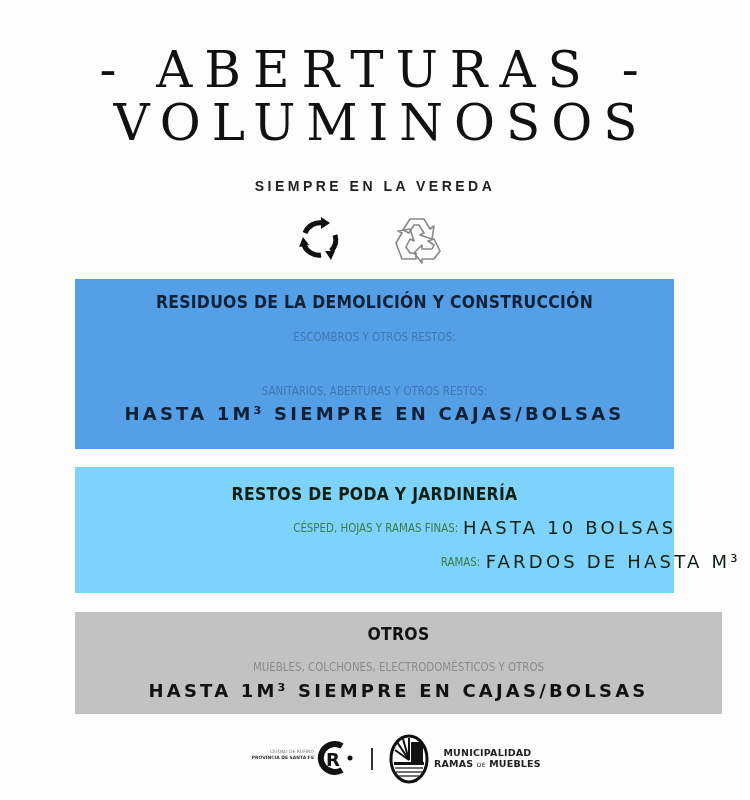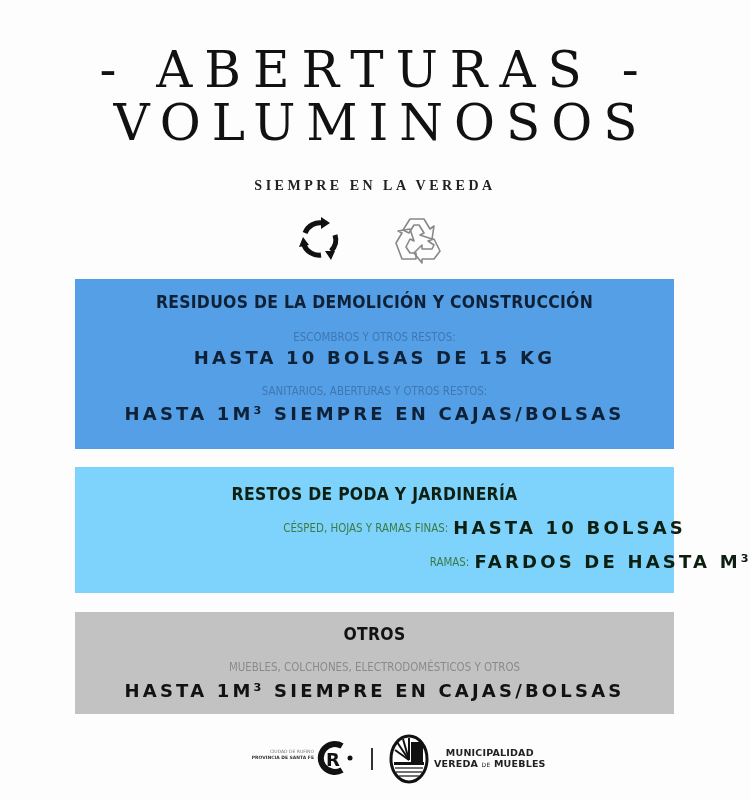--- a/index.html
+++ b/index.html
@@ -9,30 +9,30 @@
     }
     .title {
       position: absolute; left: 0; width: 750px; text-align: center;
       font-family: "DejaVu Serif", serif; font-weight: normal; color: #111;
       letter-spacing: 12px; white-space: nowrap;
     }
     .title.l1 { top: 42px; font-size: 50px; line-height: 56px; }
     .title.l2 { top: 95px; font-size: 50px; line-height: 56px; letter-spacing: 11px; padding-left: 6px; }
     .subtitle {
       position: absolute; top: 178px; left: 0; width: 750px; text-align: center;
-      font-family: Liberation Serif, serif; font-weight: bold; font-size: 14px;
+      font-family: Liberation Sans, sans-serif; font-weight: bold; font-size: 14px;
       letter-spacing: 3.5px; color: #222;
     }
     .icon-cycle { position: absolute; left: 295px; top: 215px; width: 48px; height: 48px; }
     .icon-recycle { position: absolute; left: 390px; top: 213px; width: 54px; height: 52px; }
 
     .panel { position: absolute; left: 75px; width: 599px; text-align: center; }
     .panel.blue { top: 279px; height: 170px; background: #559fe6; }
     .panel.green { top: 467px; height: 126px; background: #7dd3fc; }
-    .panel.gray { top: 612px; height: 102px; background: #c2c2c2; }
+    .panel.gray { top: 612px; height: 102px; background: #c2c2c2; padding-left: 48px; }
 
     .p-title {
       position: absolute; left: 0; width: 100%; text-align: center;
       font-family: "DejaVu Sans", sans-serif; font-weight: bold; font-size: 17px;
       letter-spacing: 0.3px; transform: scaleX(0.92); transform-origin: center;
       white-space: nowrap;
     }
     .p-note {
       position: absolute; left: 0; width: 100%; text-align: center;
       font-family: "DejaVu Sans", sans-serif; font-size: 12.5px; font-weight: normal;
@@ -48,21 +48,21 @@
     .green .p-title, .green .p-big { color: #0d1f10; }
     .gray .p-title, .gray .p-big { color: #121212; }
     .gray .p-note { color: #8a8a8a; }
 
     .row { position: absolute; left: 0; width: 100%; white-space: nowrap; }
     .row .lbl {
       display: inline-block; font-family: "DejaVu Sans", sans-serif; font-size: 12.5px;
       color: #3b7a43; transform: scaleX(0.82); transform-origin: right center; vertical-align: middle;
     }
     .row .val {
-      display: inline-block; font-family: "DejaVu Sans", sans-serif; font-weight: bold; font-size: 18px;
+      display: inline-block; font-family: "DejaVu Sans", sans-serif; font-weight: normal; font-size: 18px;
       letter-spacing: 3.2px; color: #0d1f10; vertical-align: middle;
     }
 
     .footer { position: absolute; top: 730px; left: 0; width: 750px; height: 56px; }
     .f-small { position: absolute; left: 236px; top: 19px; width: 78px; text-align: right;
       font-family: "DejaVu Sans", sans-serif; font-size: 4.5px; line-height: 6px; color: #333; font-weight: bold; }
     .f-small .a { color: #777; font-weight: normal; }
     .f-cr { position: absolute; left: 314px; top: 8px; width: 42px; height: 40px; }
     .f-sep { position: absolute; left: 371px; top: 18px; width: 2px; height: 22px; background: #333; }
     .f-emblem { position: absolute; left: 389px; top: 4px; width: 40px; height: 50px; }
@@ -94,21 +94,20 @@
   <g fill="none" stroke="#888" stroke-width="1.6" stroke-linejoin="round">
     <path d="M20 6 L34 6 L40 16 L44 13 L42 26 L30 22 L34 20 L29 12 L24 12 L19 20 L13 17 Z"></path>
     <path d="M44 30 L50 42 L44 50 L32 50 L32 54 L24 44 L32 36 L32 40 L42 40 L44 36 L38 32 Z" transform="translate(0,-4)"></path>
     <path d="M6 28 L12 18 L8 16 L20 14 L24 26 L20 24 L16 32 L20 38 L26 38 L26 44 L12 44 Z" transform="translate(0,2)"></path>
   </g>
 </svg>
 
 <div class="panel blue">
   <div class="p-title" style="top:13px;">RESIDUOS DE LA DEMOLICIÓN Y CONSTRUCCIÓN</div>
   <div class="p-note" style="top:50px;">ESCOMBROS Y OTROS RESTOS:</div>
-  <div class="p-big" style="top:68px;">HASTA 10 BOLSAS DE 15 KG</div>
   <div class="p-note" style="top:104px;">SANITARIOS, ABERTURAS Y OTROS RESTOS:</div>
   <div class="p-big" style="top:124px;">HASTA 1M³ SIEMPRE EN CAJAS/BOLSAS</div>
 </div>
 
 <div class="panel green">
   <div class="p-title" style="top:17px;">RESTOS DE PODA Y JARDINERÍA</div>
   <div class="row" style="top:50px; padding-left:92px;">
     <span class="lbl">CÉSPED, HOJAS Y RAMAS FINAS:</span>
     <span class="val">HASTA 10 BOLSAS</span>
   </div>
@@ -146,15 +145,15 @@
     <rect x="22" y="8" width="12" height="20" fill="#111"></rect>
     <rect x="5" y="28" width="30" height="3" fill="#111"></rect>
     <g stroke="#111" stroke-width="1.2">
       <line x1="6" y1="34" x2="34" y2="34"></line>
       <line x1="7" y1="38" x2="33" y2="38"></line>
       <line x1="10" y1="42" x2="30" y2="42"></line>
     </g>
   </svg>
   <div class="f-muni">
     <div>MUNICIPALIDAD</div>
-    <div><span>VEREDA</span> <span class="de">DE</span> <span>MUEBLES</span></div>
+    <div><span>RAMAS</span> <span class="de">DE</span> <span>MUEBLES</span></div>
   </div>
 </div>
 
 </body></html>

